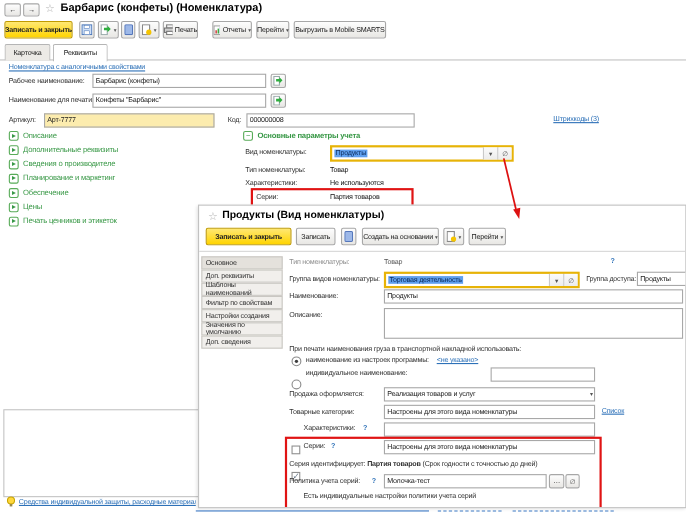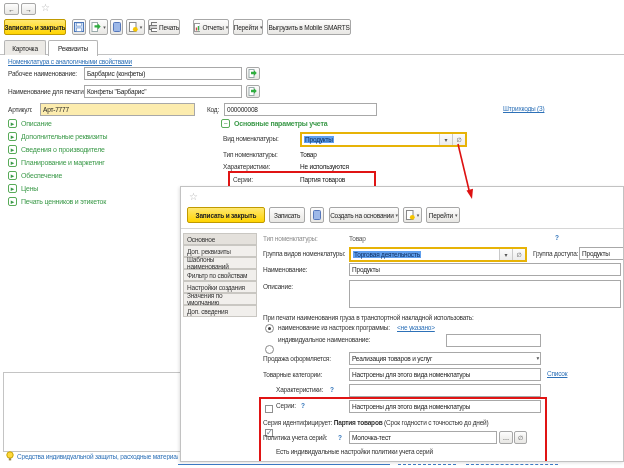--- a/index.html
+++ b/index.html
@@ -51,20 +51,21 @@
 
 <div id="screen">
 
   <div class="abs btn" style="left:4px;top:3px;width:15px;height:12px;">
       <span>←</span>
     </div>
   <div class="abs btn" style="left:21px;top:3px;width:15px;height:12px;">
       <span>→</span>
     </div>
   <div class="abs star" style="left:41px;top:2px;">☆</div>
+  <div class="abs title" style="left:55px;top:2px;">Барбарис (конфеты) (Номенклатура)</div>
 
   <div class="abs btn ybtn" style="left:4px;top:19px;width:62px;height:16px;">
       <span>Записать и закрыть</span>
     </div>
   <div class="abs btn" style="left:72px;top:19px;width:14px;height:16px;">
     <svg width="10" height="10">
         <rect x="0.5" y="0.5" width="9" height="9" fill="#cfe0f7" stroke="#4a76b8"></rect>
         <rect x="2.5" y="1" width="5" height="3" fill="#fff" stroke="#4a76b8" stroke-width="0.5"></rect>
         <rect x="2.5" y="6" width="5" height="3.5" fill="#fff" stroke="#4a76b8" stroke-width="0.5"></rect>
       </svg>
@@ -219,20 +220,21 @@
       <rect x="2.8" y="7.2" width="2.4" height="2.2" fill="#9a8a4a"></rect>
     </svg>
   <div class="abs link" style="left:17px;top:453px;max-width:161px;overflow:hidden;">Средства индивидуальной защиты, расходные материал</div>
 
   <div class="frag" style="left:178px;top:464px;width:212px;z-index:12;"></div>
   <div class="frag" style="left:398px;top:464px;width:58px;border-bottom-style:dashed;z-index:12;"></div>
   <div class="frag" style="left:466px;top:464px;width:92px;border-bottom-style:dashed;z-index:12;"></div>
 
   <div id="dlg">
     <div class="abs star" style="left:8px;top:4px;">☆</div>
+    <div class="abs title" style="left:21px;top:3px;font-size:9.5px;">Продукты (Вид номенклатуры)</div>
 
     <div class="abs btn ybtn" style="left:6px;top:20px;width:78px;height:16px;">
         <span>Записать и закрыть</span>
       </div>
     <div class="abs btn" style="left:88px;top:20px;width:36px;height:16px;">
         <span>Записать</span>
       </div>
     <div class="abs btn" style="left:129px;top:20px;width:14px;height:16px;">
       <svg width="8" height="10">
           <rect x="0.5" y="0.5" width="7" height="9" rx="1" fill="#9db8e8" stroke="#5577bb"></rect>

